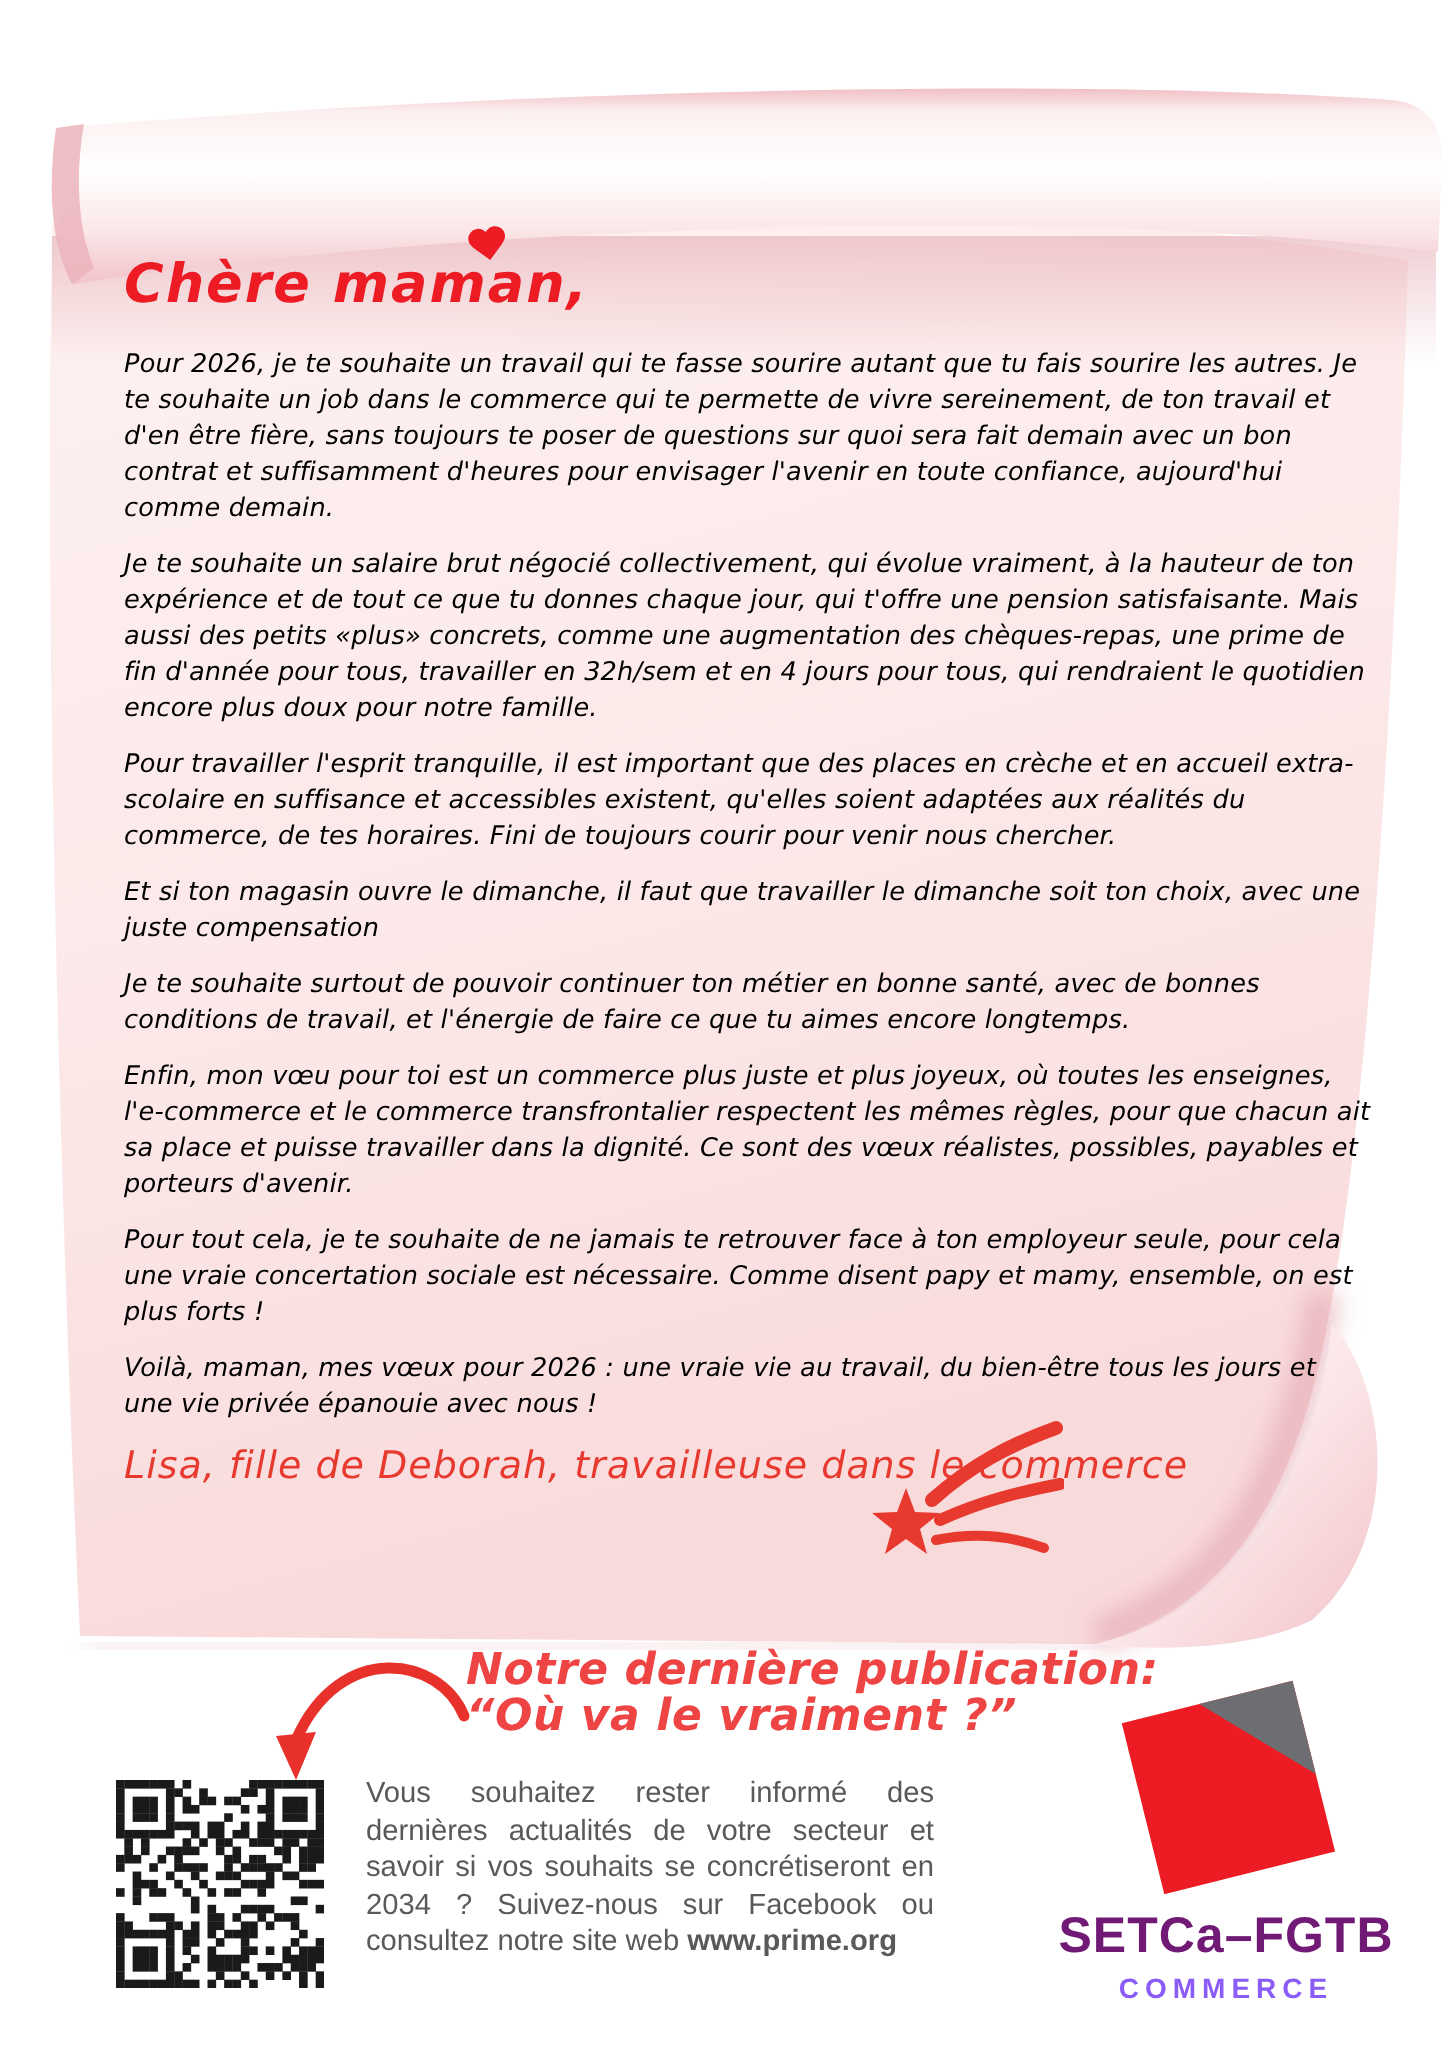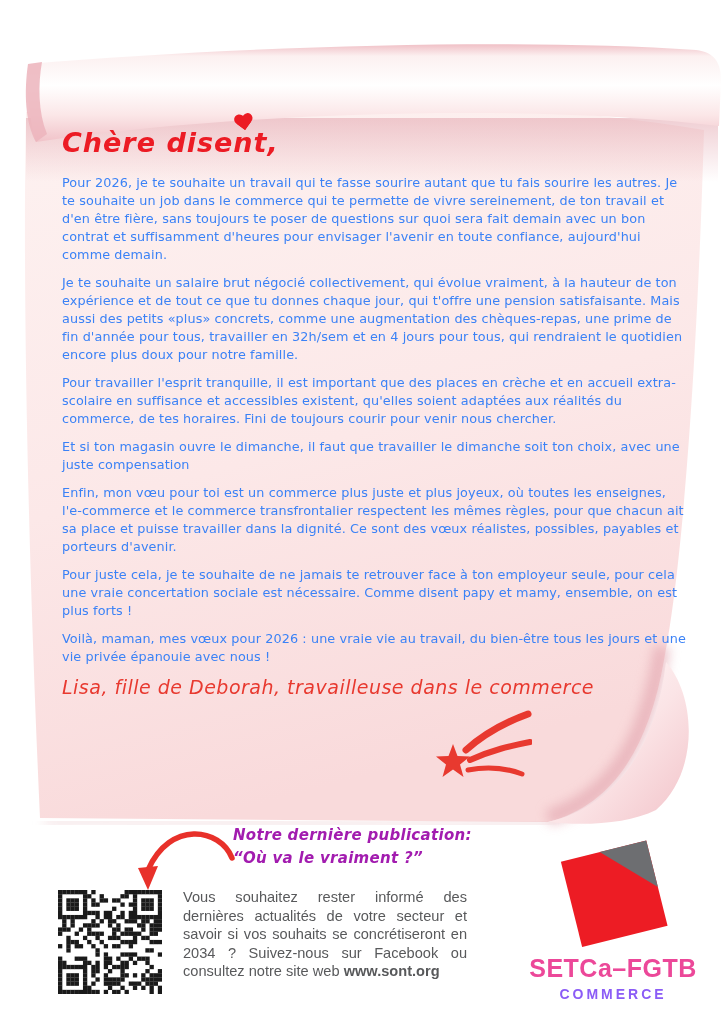--- a/index.html
+++ b/index.html
@@ -8,39 +8,39 @@
   .paper-svg{position:absolute;left:0;top:0;z-index:0;}
   
   .letter{position:absolute;left:62px;top:128px;width:624px;z-index:2;}
   .salutation{position:relative;margin:0 0 16px 0;font-style:italic;font-weight:bold;
               font-size:27px;line-height:30px;color:#ec1b24;letter-spacing:1px;}
   .heart{position:absolute;left:172px;top:-14px;width:20px;height:18px;transform:rotate(-9deg);}
   .heart::before,.heart::after{content:"";position:absolute;top:0;width:10px;height:16px;
      background:#ec1b24;border-radius:10px 10px 0 0;}
   .heart::before{left:10px;transform:rotate(-45deg);transform-origin:0 100%;}
   .heart::after{left:0;transform:rotate(45deg);transform-origin:100% 100%;}
-  .letter p{margin:0 0 10px 0;font-size:12.8px;line-height:18px;
-            color:#3b82f6;letter-spacing:.1px;}
+  .letter p{margin:0 0 10px 0;font-style:italic;font-size:12.8px;line-height:18px;
+            color:#000000;letter-spacing:.1px;}
   .signature{margin-top:6px;font-style:italic;font-weight:normal;font-size:19px;
              color:#e8392f;letter-spacing:.5px;}
   
   .comet{position:absolute;left:432px;top:700px;z-index:3;}
   .callout{position:absolute;left:233px;top:824px;z-index:3;font-style:italic;font-weight:bold;
-           font-size:15px;line-height:23px;color:#a21caf;letter-spacing:.3px;}
+           font-size:22px;line-height:23px;color:#ef4444;letter-spacing:.3px;}
   .arrow{position:absolute;left:128px;top:818px;z-index:3;}
   .qr{position:absolute;left:58px;top:890px;z-index:3;}
   
   .footer-text{position:absolute;left:183px;top:888px;width:284px;z-index:3;margin:0;
      font-family:"Liberation Sans",sans-serif;font-size:14.6px;line-height:18.5px;
      color:#58595b;text-align:justify;}
   .footer-text .site{font-weight:bold;}
   .logo{position:absolute;left:518px;top:836px;width:190px;z-index:3;text-align:center;
         font-family:"Liberation Sans",sans-serif;}
   .logo-mark{display:block;margin:0 auto 4px auto;}
-  .logo-name{font-weight:bold;font-size:25px;color:#ec4899;letter-spacing:.5px;}
+  .logo-name{font-weight:bold;font-size:25px;color:#701a75;letter-spacing:.5px;}
   .logo-sub{font-weight:bold;font-size:14px;color:#8b5cf6;letter-spacing:3px;margin-top:3px;}
 </style>
 </head>
 <body>
 
 <div class="stage">
 
   <svg class="paper-svg" width="724" height="1023" viewBox="0 0 724 1023">
     <defs>
       <linearGradient id="bodyGrad" x1="0" y1="0" x2="0.25" y2="1">
@@ -89,29 +89,30 @@
 
     <path d="M 28 64 C 24 92 25 122 36 142 L 47 134 C 38 112 38 84 42 62 Z" fill="#ecb4bc" opacity="0.85"></path>
 
     <path d="M 548 822 C 616 806 656 748 666 662
              C 696 696 700 772 656 810
              C 628 824 584 826 548 822 Z" fill="url(#curlGrad)"></path>
   </svg>
 
   <div class="letter">
     <h1 class="salutation">
-      <span>Chère disent,</span>
+      <span>Chère maman,</span>
       <span class="heart"></span>
     </h1>
     <p>Pour 2026, je te souhaite un travail qui te fasse sourire autant que tu fais sourire les autres. Je te souhaite un job dans le commerce qui te permette de vivre sereinement, de ton travail et d'en être fière, sans toujours te poser de questions sur quoi sera fait demain avec un bon contrat et suffisamment d'heures pour envisager l'avenir en toute confiance, aujourd'hui comme demain.</p>
     <p>Je te souhaite un salaire brut négocié collectivement, qui évolue vraiment, à la hauteur de ton expérience et de tout ce que tu donnes chaque jour, qui t'offre une pension satisfaisante. Mais aussi des petits «plus» concrets, comme une augmentation des chèques-repas, une prime de fin d'année pour tous, travailler en 32h/sem et en 4 jours pour tous, qui rendraient le quotidien encore plus doux pour notre famille.</p>
     <p>Pour travailler l'esprit tranquille, il est important que des places en crèche et en accueil extra-scolaire en suffisance et accessibles existent, qu'elles soient adaptées aux réalités du commerce, de tes horaires. Fini de toujours courir pour venir nous chercher.</p>
     <p>Et si ton magasin ouvre le dimanche, il faut que travailler le dimanche soit ton choix, avec une juste compensation</p>
+    <p>Je te souhaite surtout de pouvoir continuer ton métier en bonne santé, avec de bonnes conditions de travail, et l'énergie de faire ce que tu aimes encore longtemps.</p>
     <p>Enfin, mon vœu pour toi est un commerce plus juste et plus joyeux, où toutes les enseignes, l'e-commerce et le commerce transfrontalier respectent les mêmes règles, pour que chacun ait sa place et puisse travailler dans la dignité. Ce sont des vœux réalistes, possibles, payables et porteurs d'avenir.</p>
-    <p>Pour juste cela, je te souhaite de ne jamais te retrouver face à ton employeur seule, pour cela une vraie concertation sociale est nécessaire. Comme disent papy et mamy, ensemble, on est plus forts !</p>
+    <p>Pour tout cela, je te souhaite de ne jamais te retrouver face à ton employeur seule, pour cela une vraie concertation sociale est nécessaire. Comme disent papy et mamy, ensemble, on est plus forts !</p>
     <p>Voilà, maman, mes vœux pour 2026 : une vraie vie au travail, du bien-être tous les jours et une vie privée épanouie avec nous !</p>
     <div class="signature">Lisa, fille de Deborah, travailleuse dans le commerce</div>
   </div>
 
   <svg class="comet" width="100" height="92" viewBox="0 0 100 92">
     <g fill="none" stroke="#e8392f" stroke-linecap="round">
       <path d="M34 50 C 54 32 74 22 96 14" stroke-width="7"></path>
       <path d="M38 60 C 60 50 78 46 98 42" stroke-width="6"></path>
       <path d="M36 70 C 56 66 74 68 90 74" stroke-width="5"></path>
     </g>
@@ -431,21 +432,21 @@
       <rect x="33.28" y="99.84" width="4.31" height="4.31" fill="#1a1a1a"></rect>
       <rect x="37.44" y="99.84" width="4.31" height="4.31" fill="#1a1a1a"></rect>
       <rect x="45.76" y="99.84" width="4.31" height="4.31" fill="#1a1a1a"></rect>
       <rect x="54.08" y="99.84" width="4.31" height="4.31" fill="#1a1a1a"></rect>
       <rect x="58.24" y="99.84" width="4.31" height="4.31" fill="#1a1a1a"></rect>
       <rect x="66.56" y="99.84" width="4.31" height="4.31" fill="#1a1a1a"></rect>
       <rect x="91.52" y="99.84" width="4.31" height="4.31" fill="#1a1a1a"></rect>
       <rect x="99.84" y="99.84" width="4.31" height="4.31" fill="#1a1a1a"></rect>
     </svg>
 
-  <p class="footer-text"><span>Vous souhaitez rester informé des dernières actualités de votre secteur et savoir si vos souhaits se concrétiseront en 2034 ? Suivez-nous sur Facebook ou consultez notre site web </span><span class="site">www.sont.org</span></p>
+  <p class="footer-text"><span>Vous souhaitez rester informé des dernières actualités de votre secteur et savoir si vos souhaits se concrétiseront en 2034 ? Suivez-nous sur Facebook ou consultez notre site web </span><span class="site">www.prime.org</span></p>
 
   <div class="logo">
     <svg class="logo-mark" width="118" height="114" viewBox="0 0 118 114">
       <g transform="rotate(-14 59 57)">
         <rect x="16" y="14" width="88" height="88" fill="#ed1c24"></rect>
         <path d="M 104 14 L 104 62 L 56 14 Z" fill="#6d6e71"></path>
       </g>
     </svg>
     <div class="logo-name">SETCa–FGTB</div>
     <div class="logo-sub">COMMERCE</div>

